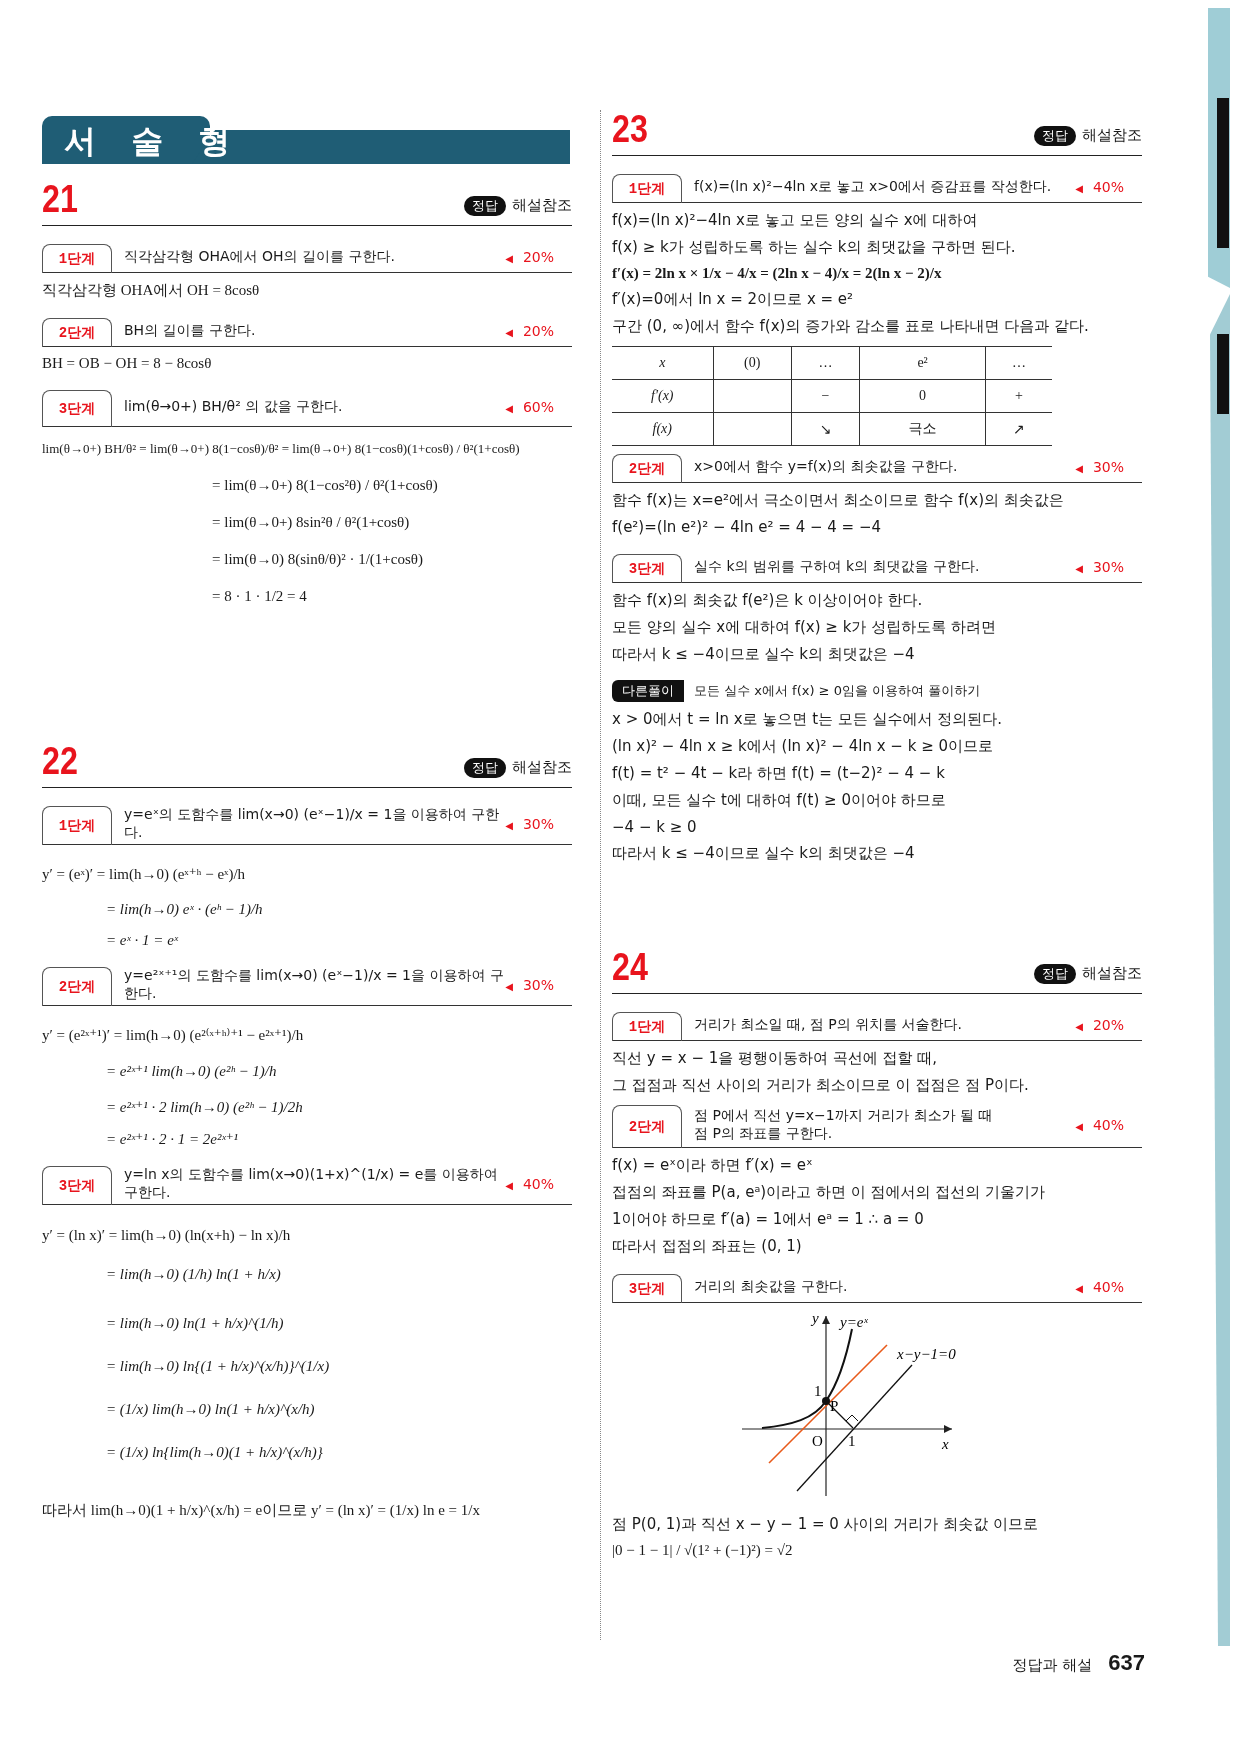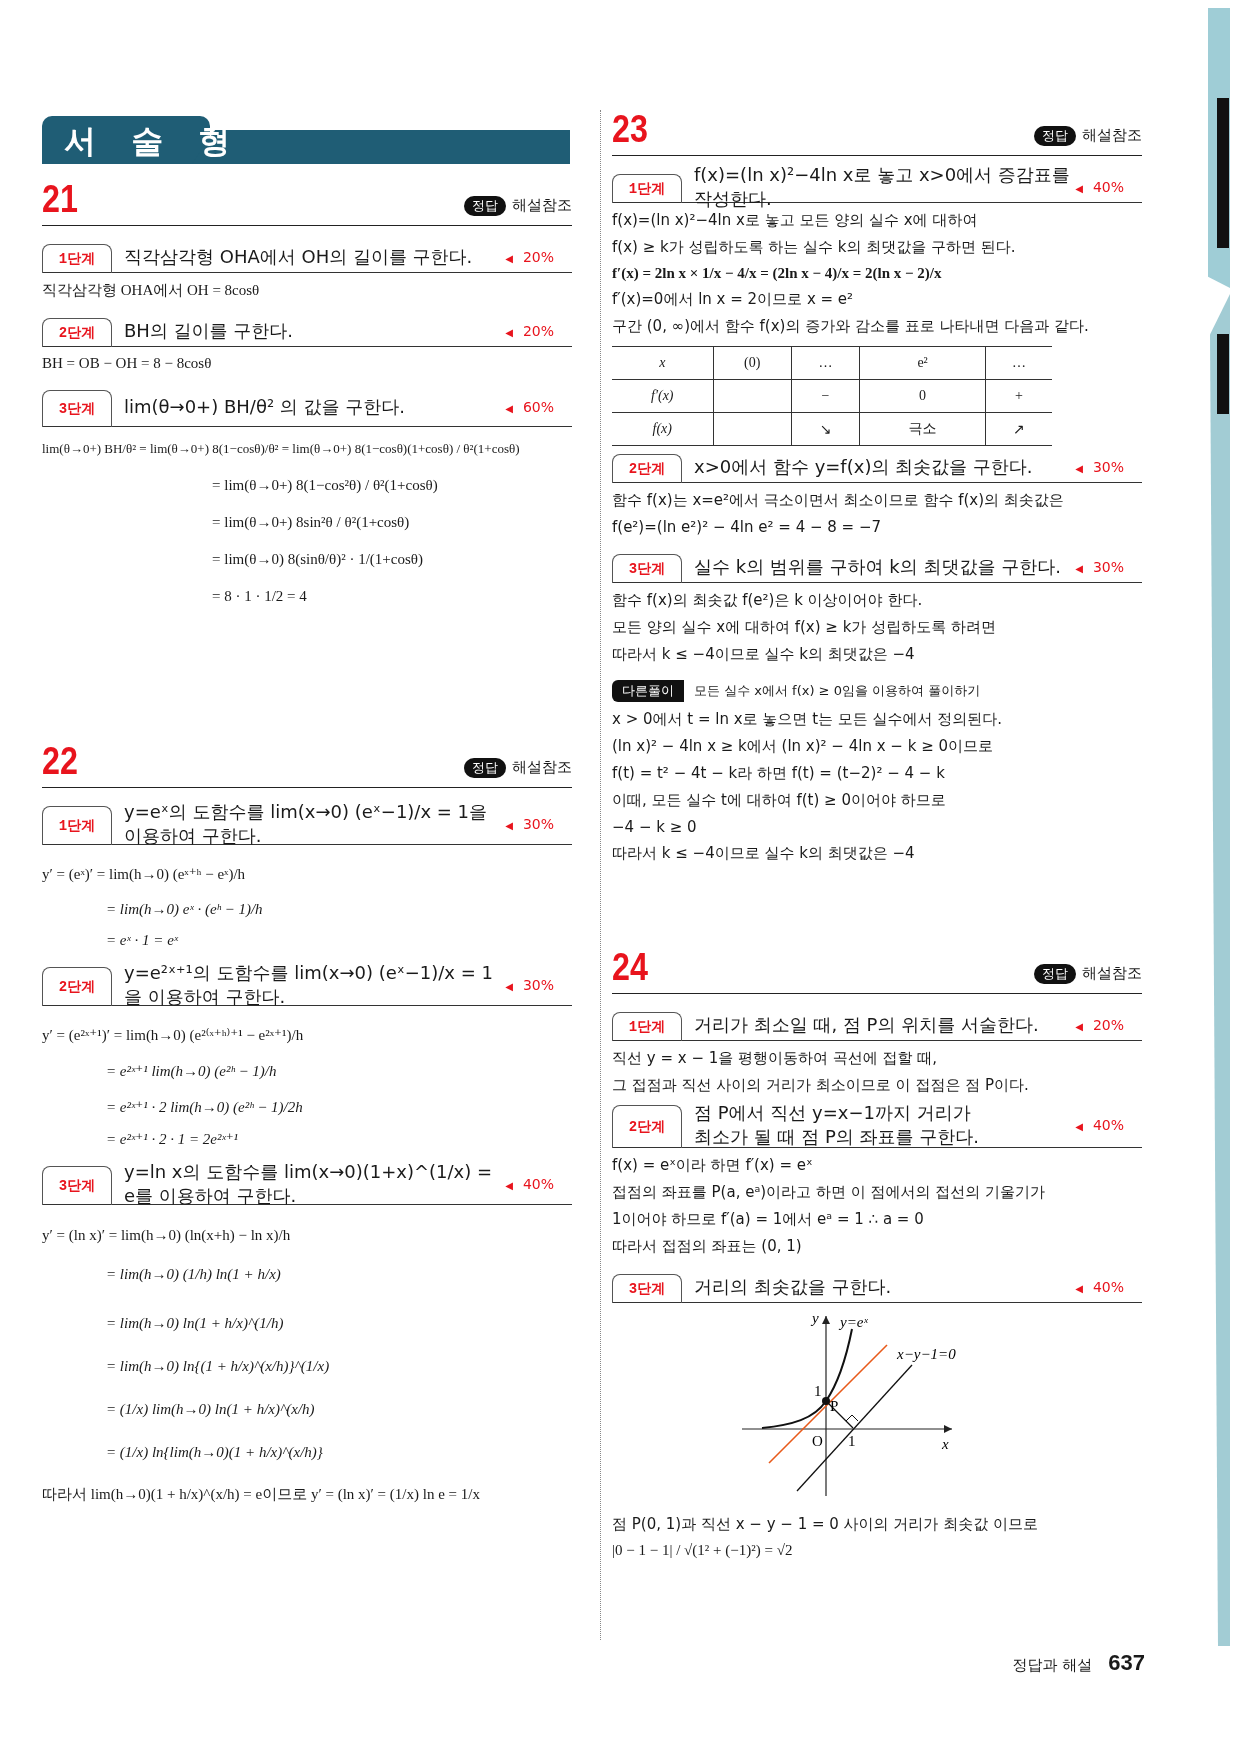--- a/index.html
+++ b/index.html
@@ -17,21 +17,21 @@
   .banner .tab{position:absolute;left:0;top:0;width:168px;height:48px;background:#1f5d75;border-radius:10px 10px 0 0;}
   .banner .bar{position:absolute;left:150px;top:14px;width:378px;height:34px;background:#1f5d75;clip-path:polygon(0 100%,6% 0,100% 0,100% 100%);}
   .banner .txt{position:absolute;left:22px;top:4px;font-size:32px;font-weight:bold;color:#fff;letter-spacing:12px;}
   .prob{position:absolute;left:0;width:530px;}
   .pnum{font-size:38px;font-weight:bold;color:#e8141d;font-family:"Liberation Sans",sans-serif;transform:scaleX(0.85);transform-origin:left;display:inline-block;}
   .ans{position:absolute;right:0;top:18px;font-size:15px;}
   .badge{display:inline-block;background:#111;color:#fff;border-radius:11px;padding:1px 8px;font-size:13px;margin-right:6px;}
   .prob-rule{border-bottom:1.5px solid #222;margin-top:4px;}
   .step{position:relative;height:30px;border-bottom:1.2px solid #333;margin-top:16px;display:flex;align-items:center;}
   .step .box{width:68px;height:28px;border:1.2px solid #555;border-bottom:none;border-radius:8px 8px 0 0;color:#e8141d;font-weight:bold;font-size:14px;display:flex;align-items:center;justify-content:center;margin-top:2px;font-family:Liberation Mono, monospace;}
-  .step .desc{font-size:18px;margin-left:12px;flex:1;}
+  .step .desc{font-size:14px;margin-left:12px;flex:1;}
   .step .pct{color:#e8141d;font-size:14px;margin-right:18px;text-align:right;}
   .step .pct::before{content:"◀";font-size:10px;margin-right:10px;}
   .line{font-size:15px;margin:8px 0;white-space:nowrap;}
   .math{font-size:15px;margin:6px 0;white-space:pre;font-family:"Liberation Serif","DejaVu Serif",serif;}
   .math.ind{padding-left:170px;}
   .math.ind2{padding-left:64px;font-style:italic;}
   table.inc{border-collapse:collapse;margin:10px 0 6px 0;width:440px;font-size:14px;}
   table.inc td{border-top:1px solid #333;border-bottom:1px solid #333;border-left:1px solid #333;text-align:center;height:30px;font-family:"Liberation Serif",serif;}
   table.inc td:first-child{border-left:none;font-style:italic;}
   .alt{display:inline-block;background:#111;color:#fff;font-size:13px;padding:2px 10px;border-radius:6px 0 0 6px;margin-right:10px;}
@@ -119,21 +119,21 @@
         <div class="box" style="height:38px;">3단계</div>
         <div class="desc">y=ln x의 도함수를 lim(x→0)(1+x)^(1/x) = e를 이용하여 구한다.</div>
         <div class="pct">40%</div>
       </div>
     <div class="math" style="margin-top:22px;">y′ = (ln x)′ = lim(h→0) (ln(x+h) − ln x)/h</div>
     <div class="math ind2" style="margin-top:22px;">= lim(h→0) (1/h) ln(1 + h/x)</div>
     <div class="math ind2" style="margin-top:32px;">= lim(h→0) ln(1 + h/x)^(1/h)</div>
     <div class="math ind2" style="margin-top:26px;">= lim(h→0) ln{(1 + h/x)^(x/h)}^(1/x)</div>
     <div class="math ind2" style="margin-top:26px;">= (1/x) lim(h→0) ln(1 + h/x)^(x/h)</div>
     <div class="math ind2" style="margin-top:26px;">= (1/x) ln{lim(h→0)(1 + h/x)^(x/h)}</div>
-    <div class="line serif" style="margin-top:24px;">따라서 lim(h→0)(1 + h/x)^(x/h) = e이므로 y′ = (ln x)′ = (1/x) ln e = 1/x</div>
+    <div class="line serif" style="margin-top:40px;">따라서 lim(h→0)(1 + h/x)^(x/h) = e이므로 y′ = (ln x)′ = (1/x) ln e = 1/x</div>
   </div>
 </div>
 
 <div class="col" id="right">
 
   <div class="prob" style="top:108px;">
     <span class="pnum">23</span>
     <span class="ans"><span class="badge">정답</span><span>해설참조</span></span>
     <div class="prob-rule"></div>
 
@@ -172,21 +172,21 @@
           </tr>
     </tbody>
       </table>
 
     <div class="step" style="margin-top:6px;">
         <div class="box">2단계</div>
         <div class="desc">x&gt;0에서 함수 y=f(x)의 최솟값을 구한다.</div>
         <div class="pct">30%</div>
       </div>
     <div class="line">함수 f(x)는 x=e²에서 극소이면서 최소이므로 함수 f(x)의 최솟값은</div>
-    <div class="line">f(e²)=(ln e²)² − 4ln e² = 4 − 8 = −7</div>
+    <div class="line">f(e²)=(ln e²)² − 4ln e² = 4 − 4 = −4</div>
 
     <div class="step">
         <div class="box">3단계</div>
         <div class="desc">실수 k의 범위를 구하여 k의 최댓값을 구한다.</div>
         <div class="pct">30%</div>
       </div>
     <div class="line">함수 f(x)의 최솟값 f(e²)은 k 이상이어야 한다.</div>
     <div class="line">모든 양의 실수 x에 대하여 f(x) ≥ k가 성립하도록 하려면</div>
     <div class="line">따라서 k ≤ −4이므로 실수 k의 최댓값은 −4</div>
 

